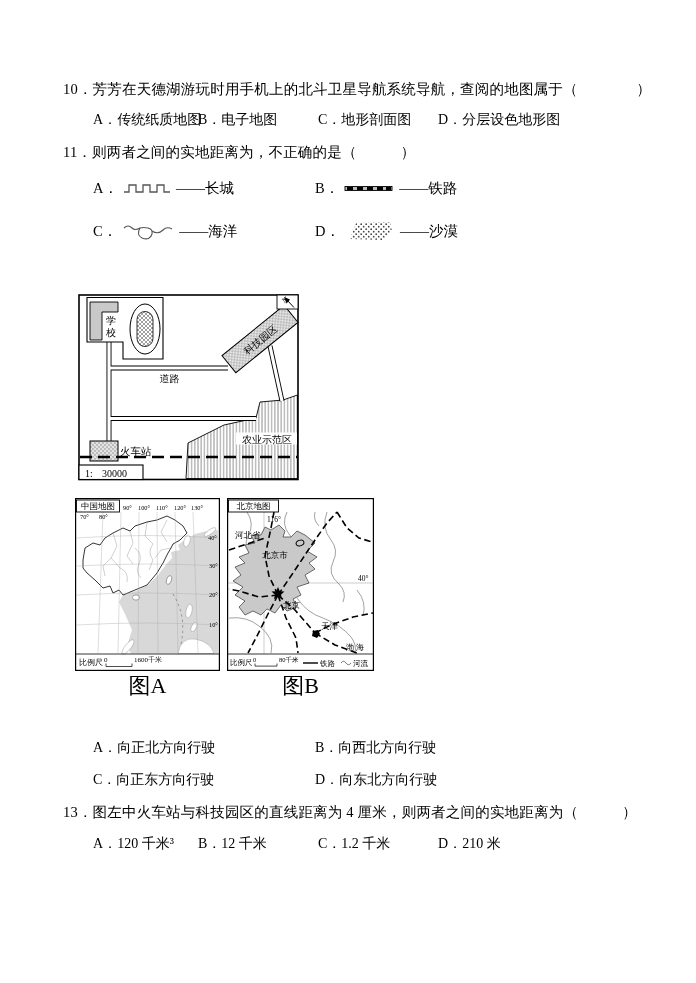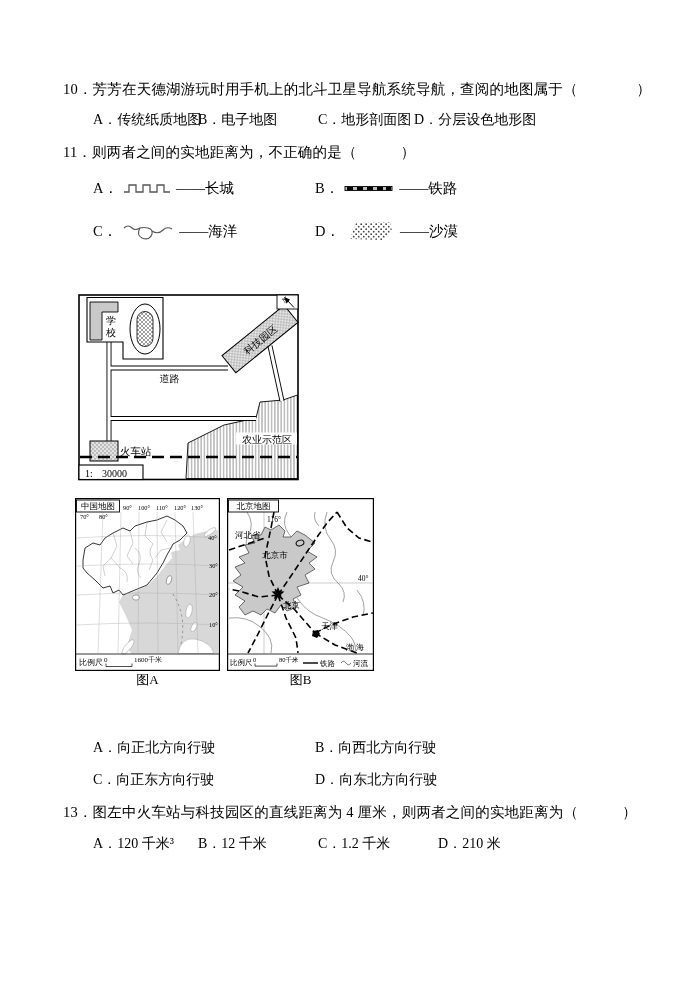--- a/index.html
+++ b/index.html
@@ -1,37 +1,37 @@
 <!DOCTYPE html>
 <html><head>
 <meta charset="utf-8">
 <style>
   html,body{margin:0;padding:0;background:#fff;}
   .page{position:relative;width:696px;height:983px;background:#fff;
         font-family:"Liberation Serif","DejaVu Serif",serif;color:#000;overflow:hidden;}
   .stem{position:absolute;font-size:14.5px;white-space:nowrap;letter-spacing:.2px;}
   .opt{position:absolute;font-size:14px;white-space:nowrap;}
   .opt-sym{position:absolute;display:flex;align-items:center;gap:5px;font-size:14.5px;white-space:nowrap;height:26px;}
-  .caption{position:absolute;font-size:13px;text-align:center;}
+  .caption{position:absolute;font-size:22px;text-align:center;}
   svg{display:block;}
   svg text{font-family:"Liberation Serif","DejaVu Serif",serif;fill:#000;}
   .abs{position:absolute;}
 </style>
 </head>
 <body>
 
 <div class="page">
 
   <div class="stem" style="left:63px;top:80px">
     <span>10．</span><span>芳芳在天德湖游玩时用手机上的北斗卫星导航系统导航，查阅的地图属于（　　　　）</span>
   </div>
   <div class="opt" style="left:93px;top:111px"><span>A．</span><span>传统纸质地图</span></div>
   <div class="opt" style="left:198px;top:111px"><span>B．</span><span>电子地图</span></div>
   <div class="opt" style="left:318px;top:111px"><span>C．</span><span>地形剖面图</span></div>
-  <div class="opt" style="left:414px;top:111px"><span>D．</span><span>分层设色地形图</span></div>
+  <div class="opt" style="left:438px;top:111px"><span>D．</span><span>分层设色地形图</span></div>
 
   <div class="stem" style="left:63px;top:143px">
     <span>11．</span><span>则两者之间的实地距离为，不正确的是（　　　）</span>
   </div>
 
   <div class="opt-sym" style="left:93px;top:175px">
     <span>A．</span>
     <svg width="48" height="16" viewBox="0 0 48 16">
       <path d="M1,12 h5 v-7 h7 v7 h7 v-7 h7 v7 h7 v-7 h7 v7 h6" fill="none" stroke="#555" stroke-width="1.3"></path>
     </svg>

